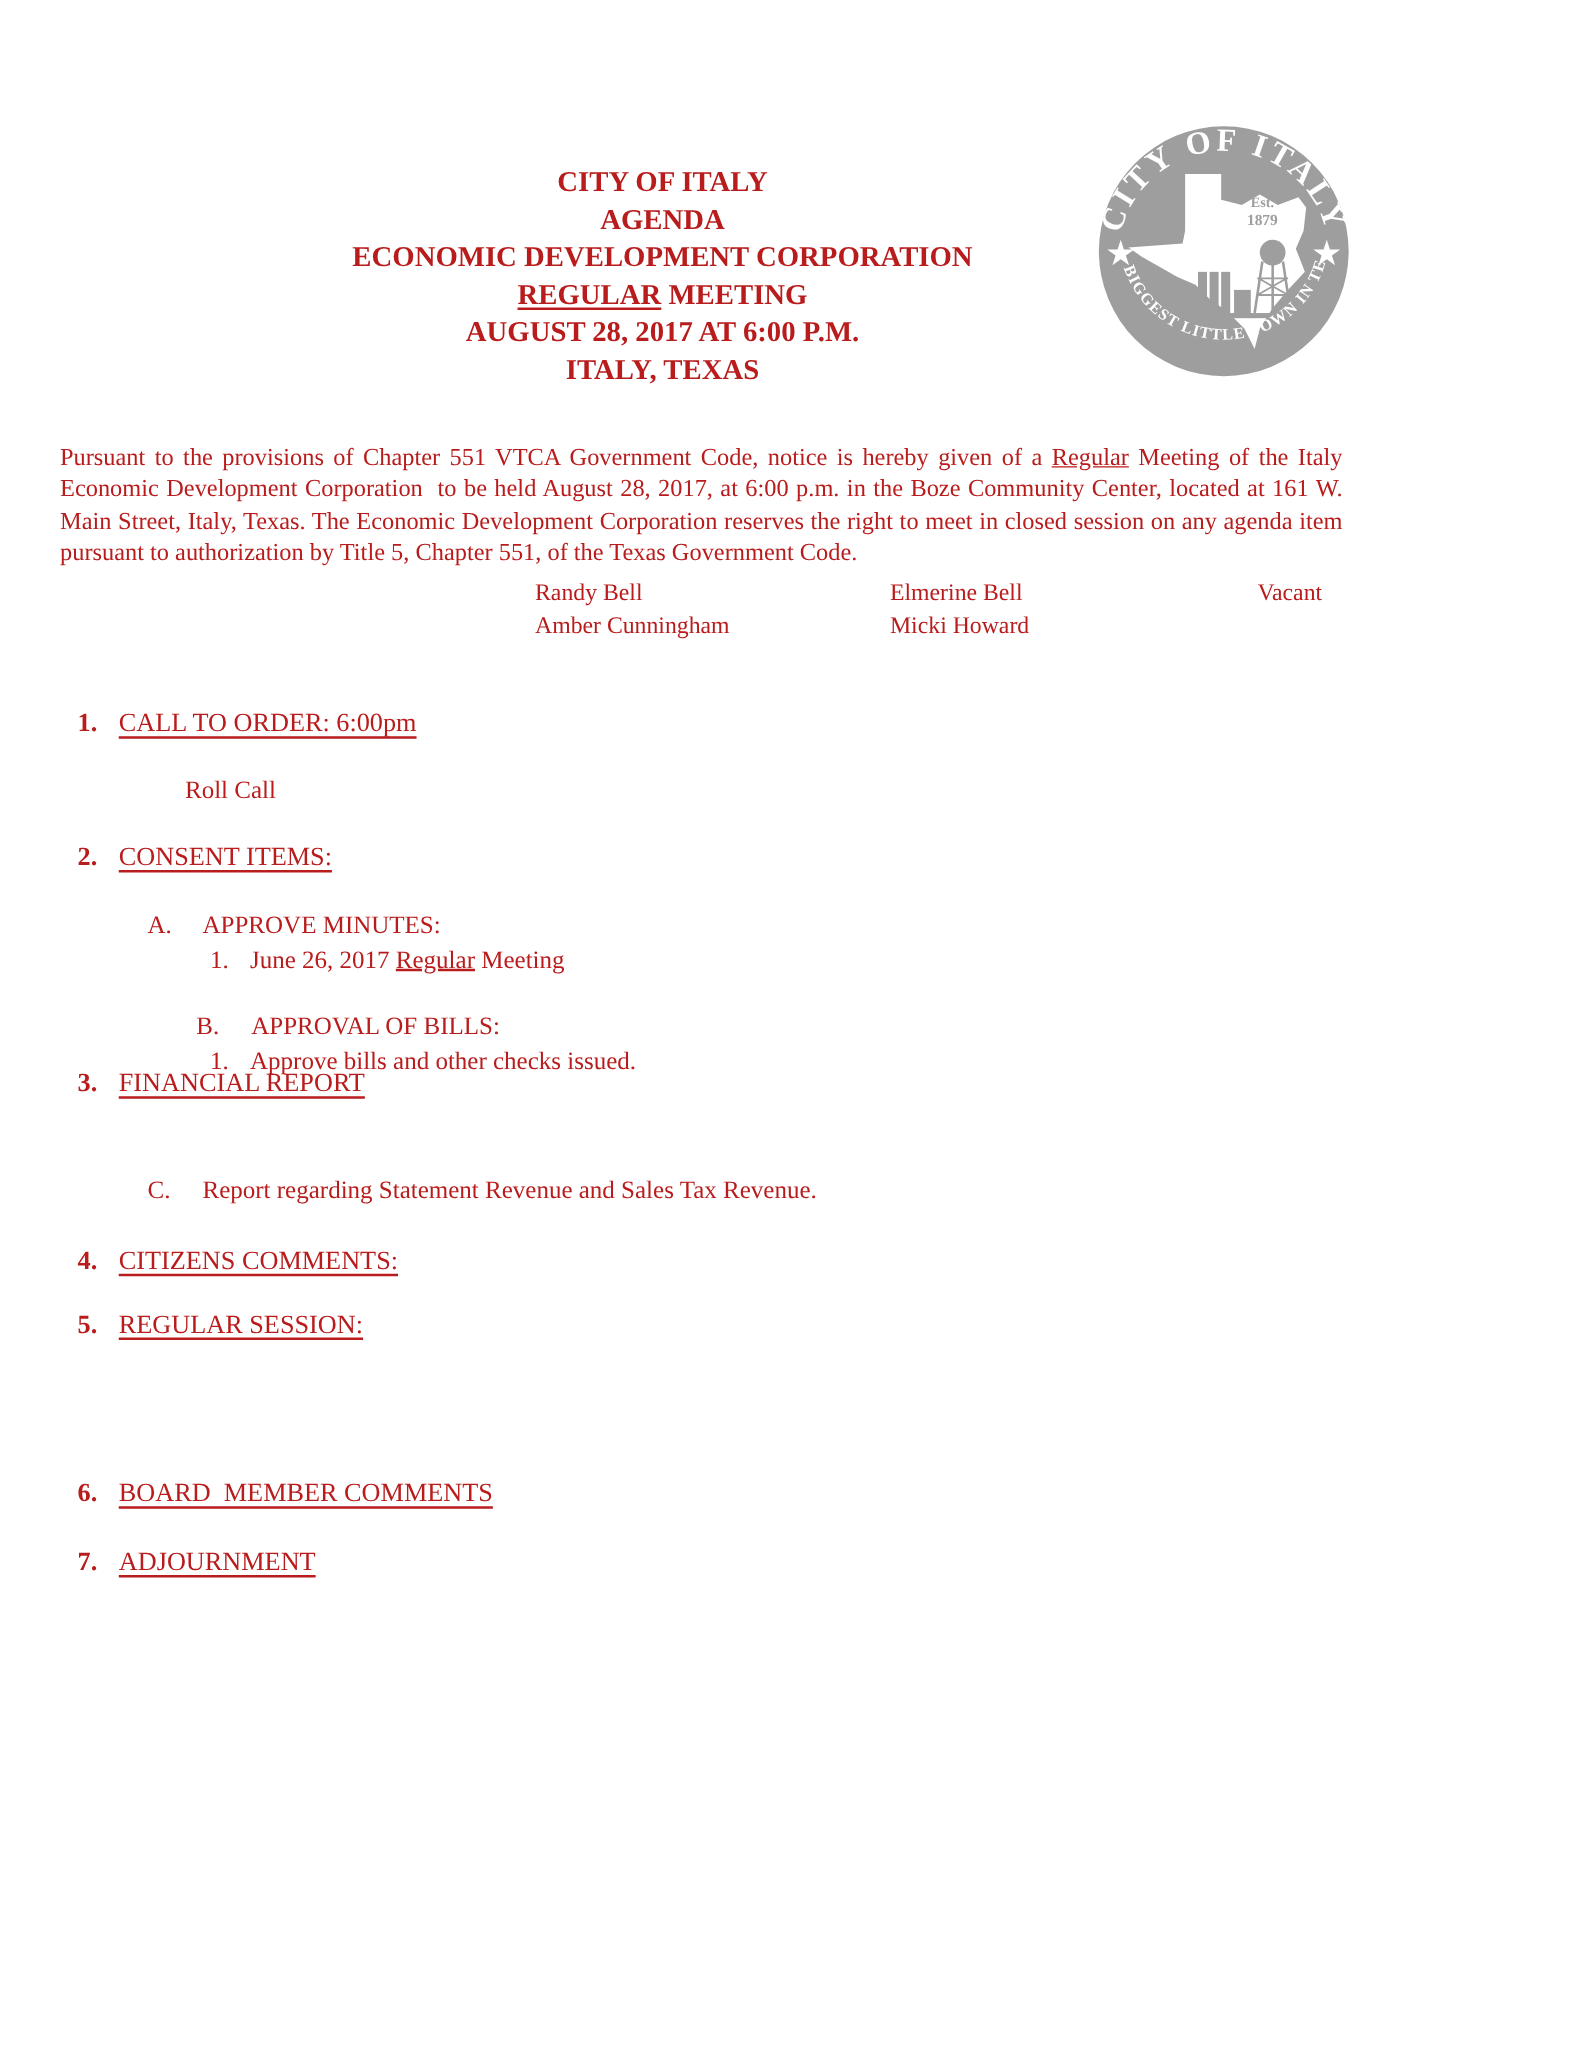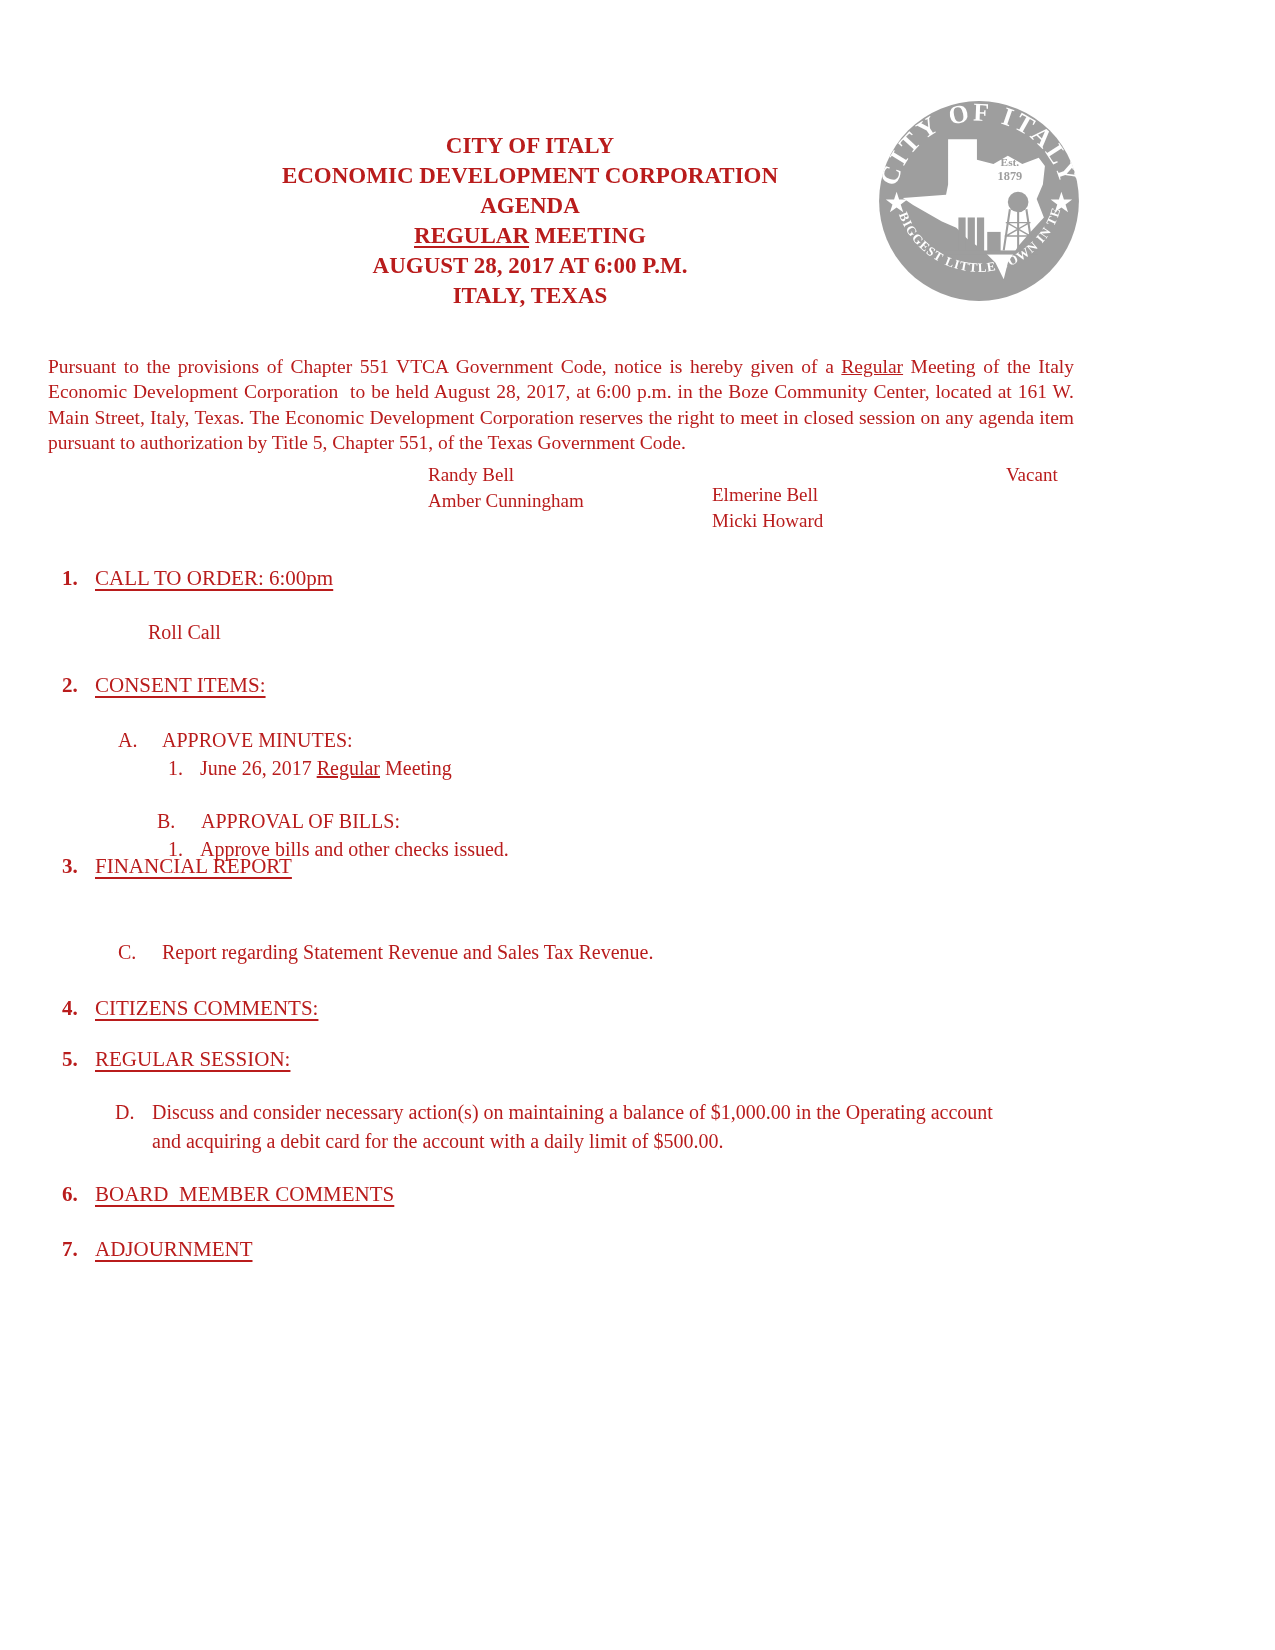--- a/index.html
+++ b/index.html
@@ -26,42 +26,42 @@
     font-size:19.5px; line-height:25.5px; text-align:justify;
     white-space:pre-wrap;
   }
   .notice .u { text-decoration:underline; }
 
   
   .members { position:absolute; left:0; top:462px; width:1275px; height:60px; font-size:19px; line-height:26px; }
   .members .col { position:absolute; top:0; }
   .members .c1 { left:55px; }
   .members .c2 { left:428px; }
-  .members .c3 { left:712px;margin-top:20px; }
+  .members .c3 { left:712px; }
   .members .c4 { left:1006px; }
 
   
   .a-line { position:absolute; font-size:21px; line-height:24px; }
   .a-num  { display:inline-block; width:33px; font-weight:bold; }
   .a-head { font-weight:normal; text-decoration:underline; text-underline-offset:4px; text-decoration-thickness:2px; white-space:pre-wrap; }
 
   .s-line { position:absolute; font-size:20px; line-height:24px; }
   .s-lab  { display:inline-block; vertical-align:top; }
   .s-txt  { display:inline-block; vertical-align:top; }
   .s-txt .u { text-decoration:underline; }
 </style>
 </head>
 <body>
 
 <div class="page">
 
   <div class="hdr">
     <div>CITY OF ITALY</div>
+    <div>AGENDA</div>
     <div>ECONOMIC DEVELOPMENT CORPORATION</div>
-    <div>AGENDA</div>
     <div><span class="u">REGULAR</span><span class="pre"> MEETING</span></div>
     <div>AUGUST 28, 2017 AT 6:00 P.M.</div>
     <div>ITALY, TEXAS</div>
   </div>
 
   <div class="seal">
     <svg viewBox="0 0 200 200" width="206" height="206">
       <circle cx="100" cy="100" r="97" fill="#9e9e9e"></circle>
       <path fill="#ffffff" d="M70,40 L98,40 L98,60 L114,64 L128,56 L142,64 L158,58 L164,66 L162,84 L156,98 L163,116 L150,130 L138,144 L128,160 L124,176 L116,160 L102,146 L90,138 L78,126 L64,120 L50,112 L36,104 L26,97 L68,94 L70,84 Z"></path>
 
@@ -143,23 +143,20 @@
     <span class="s-lab" style="width:44px;">C.</span><span class="s-txt">Report regarding Statement Revenue and Sales Tax Revenue.</span>
   </div>
 
   <div class="a-line" style="left:62px; top:996px;">
     <span class="a-num">4.</span><span class="a-head">CITIZENS COMMENTS:</span>
   </div>
 
   <div class="a-line" style="left:62px; top:1047px;">
     <span class="a-num">5.</span><span class="a-head">REGULAR SESSION:</span>
   </div>
-  <div class="s-line" style="left:115px; top:1098px; width:885px; line-height:29px;">
-    <span class="s-lab" style="width:37px;">D.</span><span class="s-txt" style="width:845px;">Discuss and consider necessary action(s) on maintaining a balance of $1,000.00 in the Operating account and acquiring a debit card for the account with a daily limit of $500.00.</span>
-  </div>
 
   <div class="a-line" style="left:62px; top:1182px;">
     <span class="a-num">6.</span><span class="a-head">BOARD  MEMBER COMMENTS</span>
   </div>
 
   <div class="a-line" style="left:62px; top:1237px;">
     <span class="a-num">7.</span><span class="a-head">ADJOURNMENT</span>
   </div>
 
 </div>

